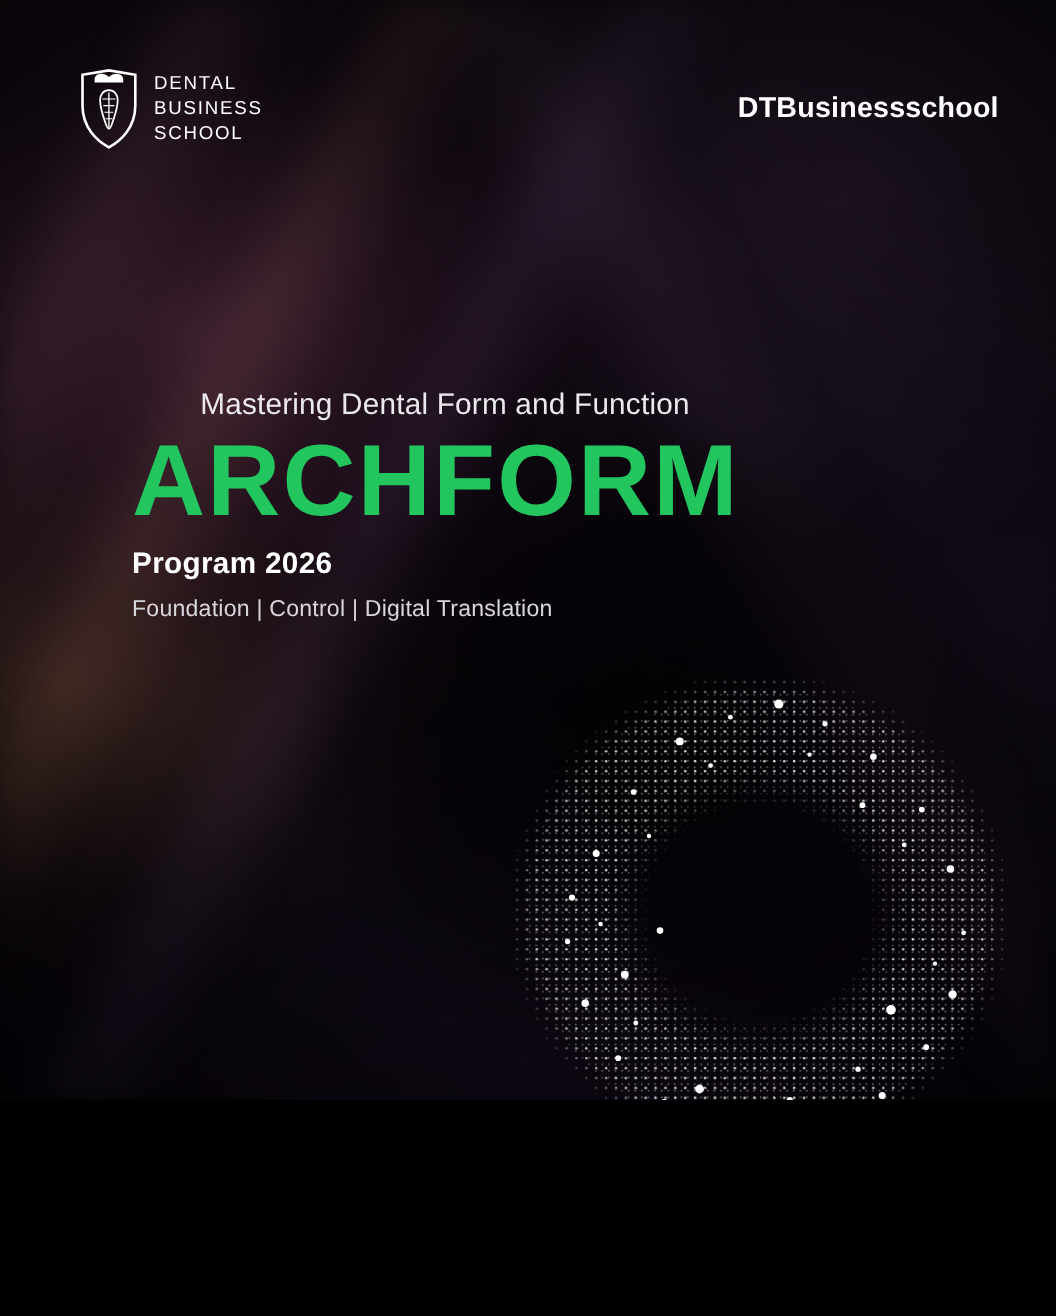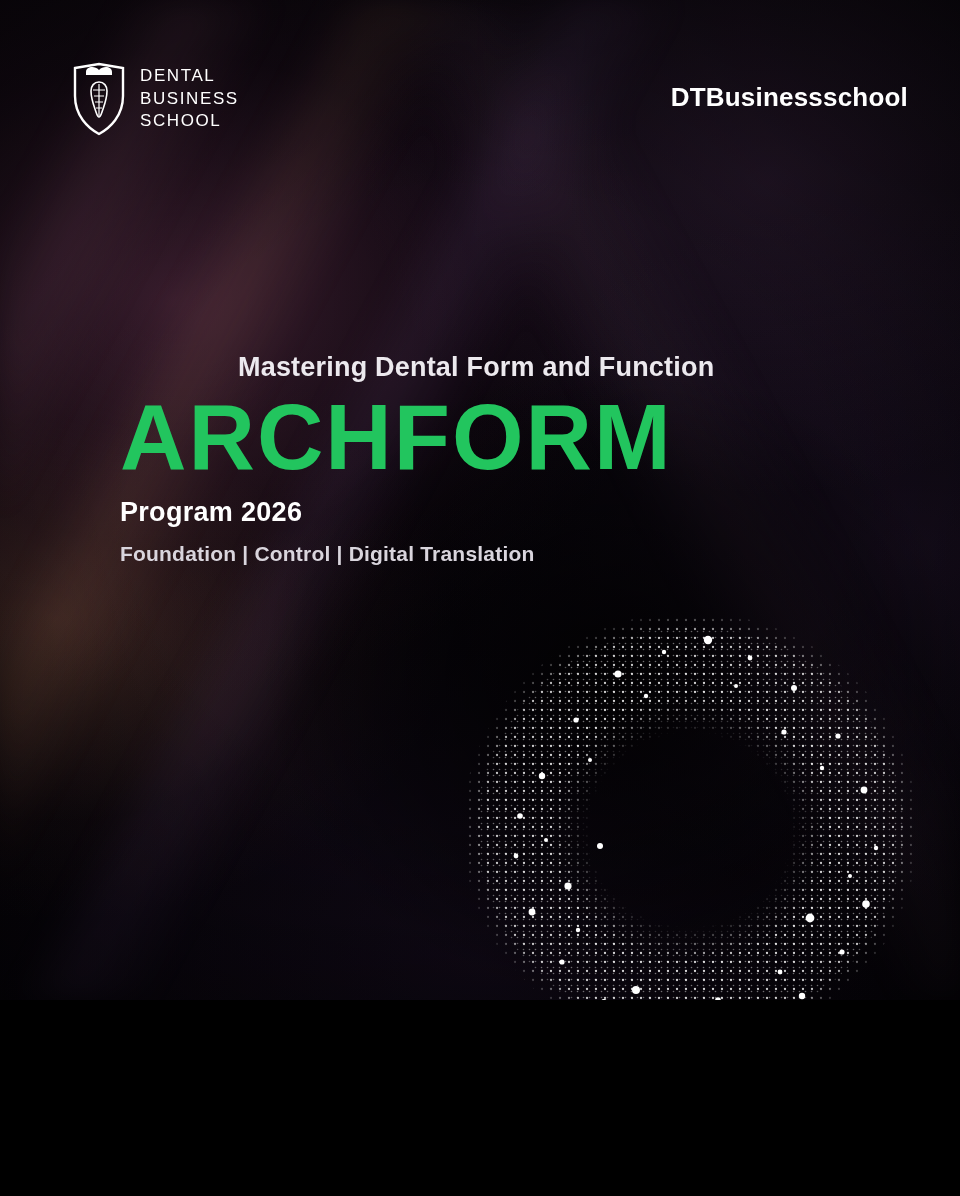--- a/index.html
+++ b/index.html
@@ -56,33 +56,33 @@
   .logo-text div { white-space:nowrap; }
 
   .handle {
     position:absolute; right:52px; top:82px;
     color:#fff; font-size:26px; font-weight:bold; letter-spacing:0.2px;
   }
 
   
   .headline { position:absolute; left:120px; top:352px; width:760px; }
   .kicker {
-    color:#ece9ee; font-size:27px; font-weight:700; letter-spacing:0.2px;
-    margin-left:118px; margin-bottom:8px;
+    color:#ece9ee; font-size:27px; font-weight:400; letter-spacing:0.2px;
+    margin-left:62px; margin-bottom:8px;
   }
   .title {
     color:#22c55e; font-size:92px; font-weight:bold; letter-spacing:2px;
     line-height:1.0; margin-bottom:14px;
   }
   .subtitle {
     color:#fff; font-size:27px; font-weight:bold; letter-spacing:0.3px;
     margin-bottom:14px;
   }
   .tagline {
-    color:#d9d5dd; font-size:21px; font-weight:700; letter-spacing:0.2px;
+    color:#d9d5dd; font-size:21px; font-weight:400; letter-spacing:0.2px;
   }
 
   
   .sphere { position:absolute; left:450px; top:600px; width:480px; height:460px; }
   .sphere svg { display:block; width:100%; height:100%; }
 </style>
 </head>
 <body>
 
 <div id="poster">

